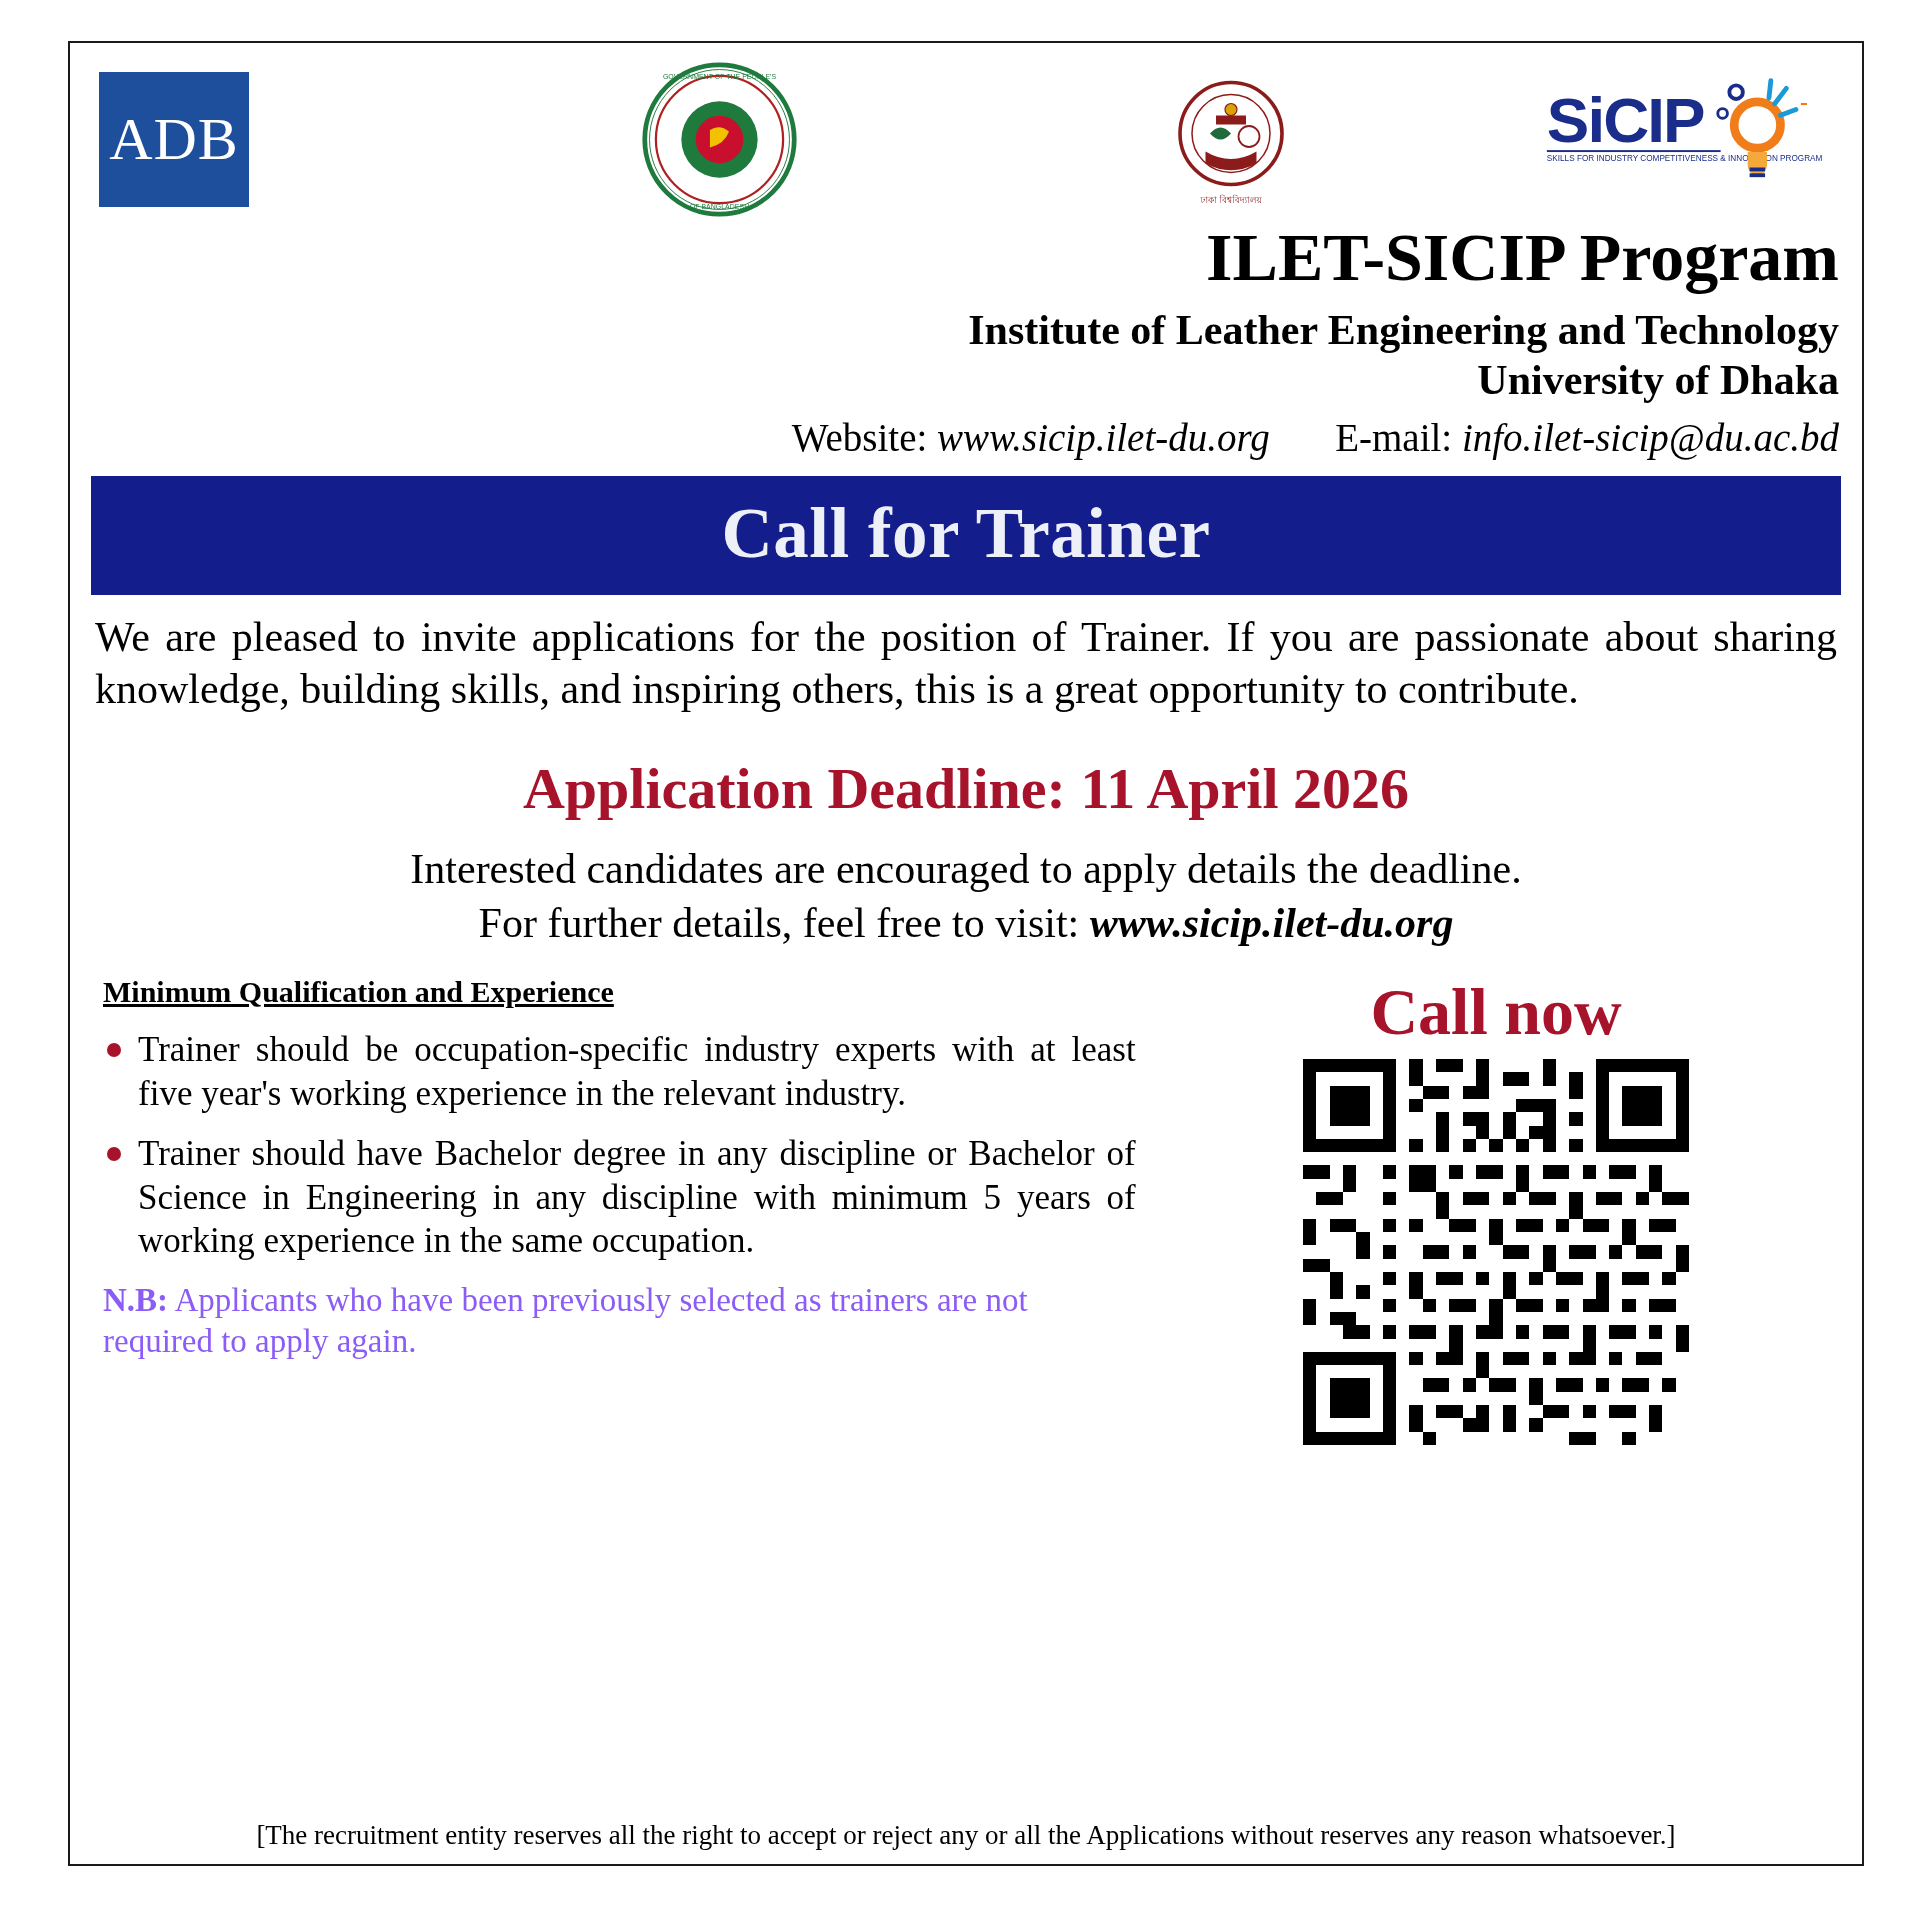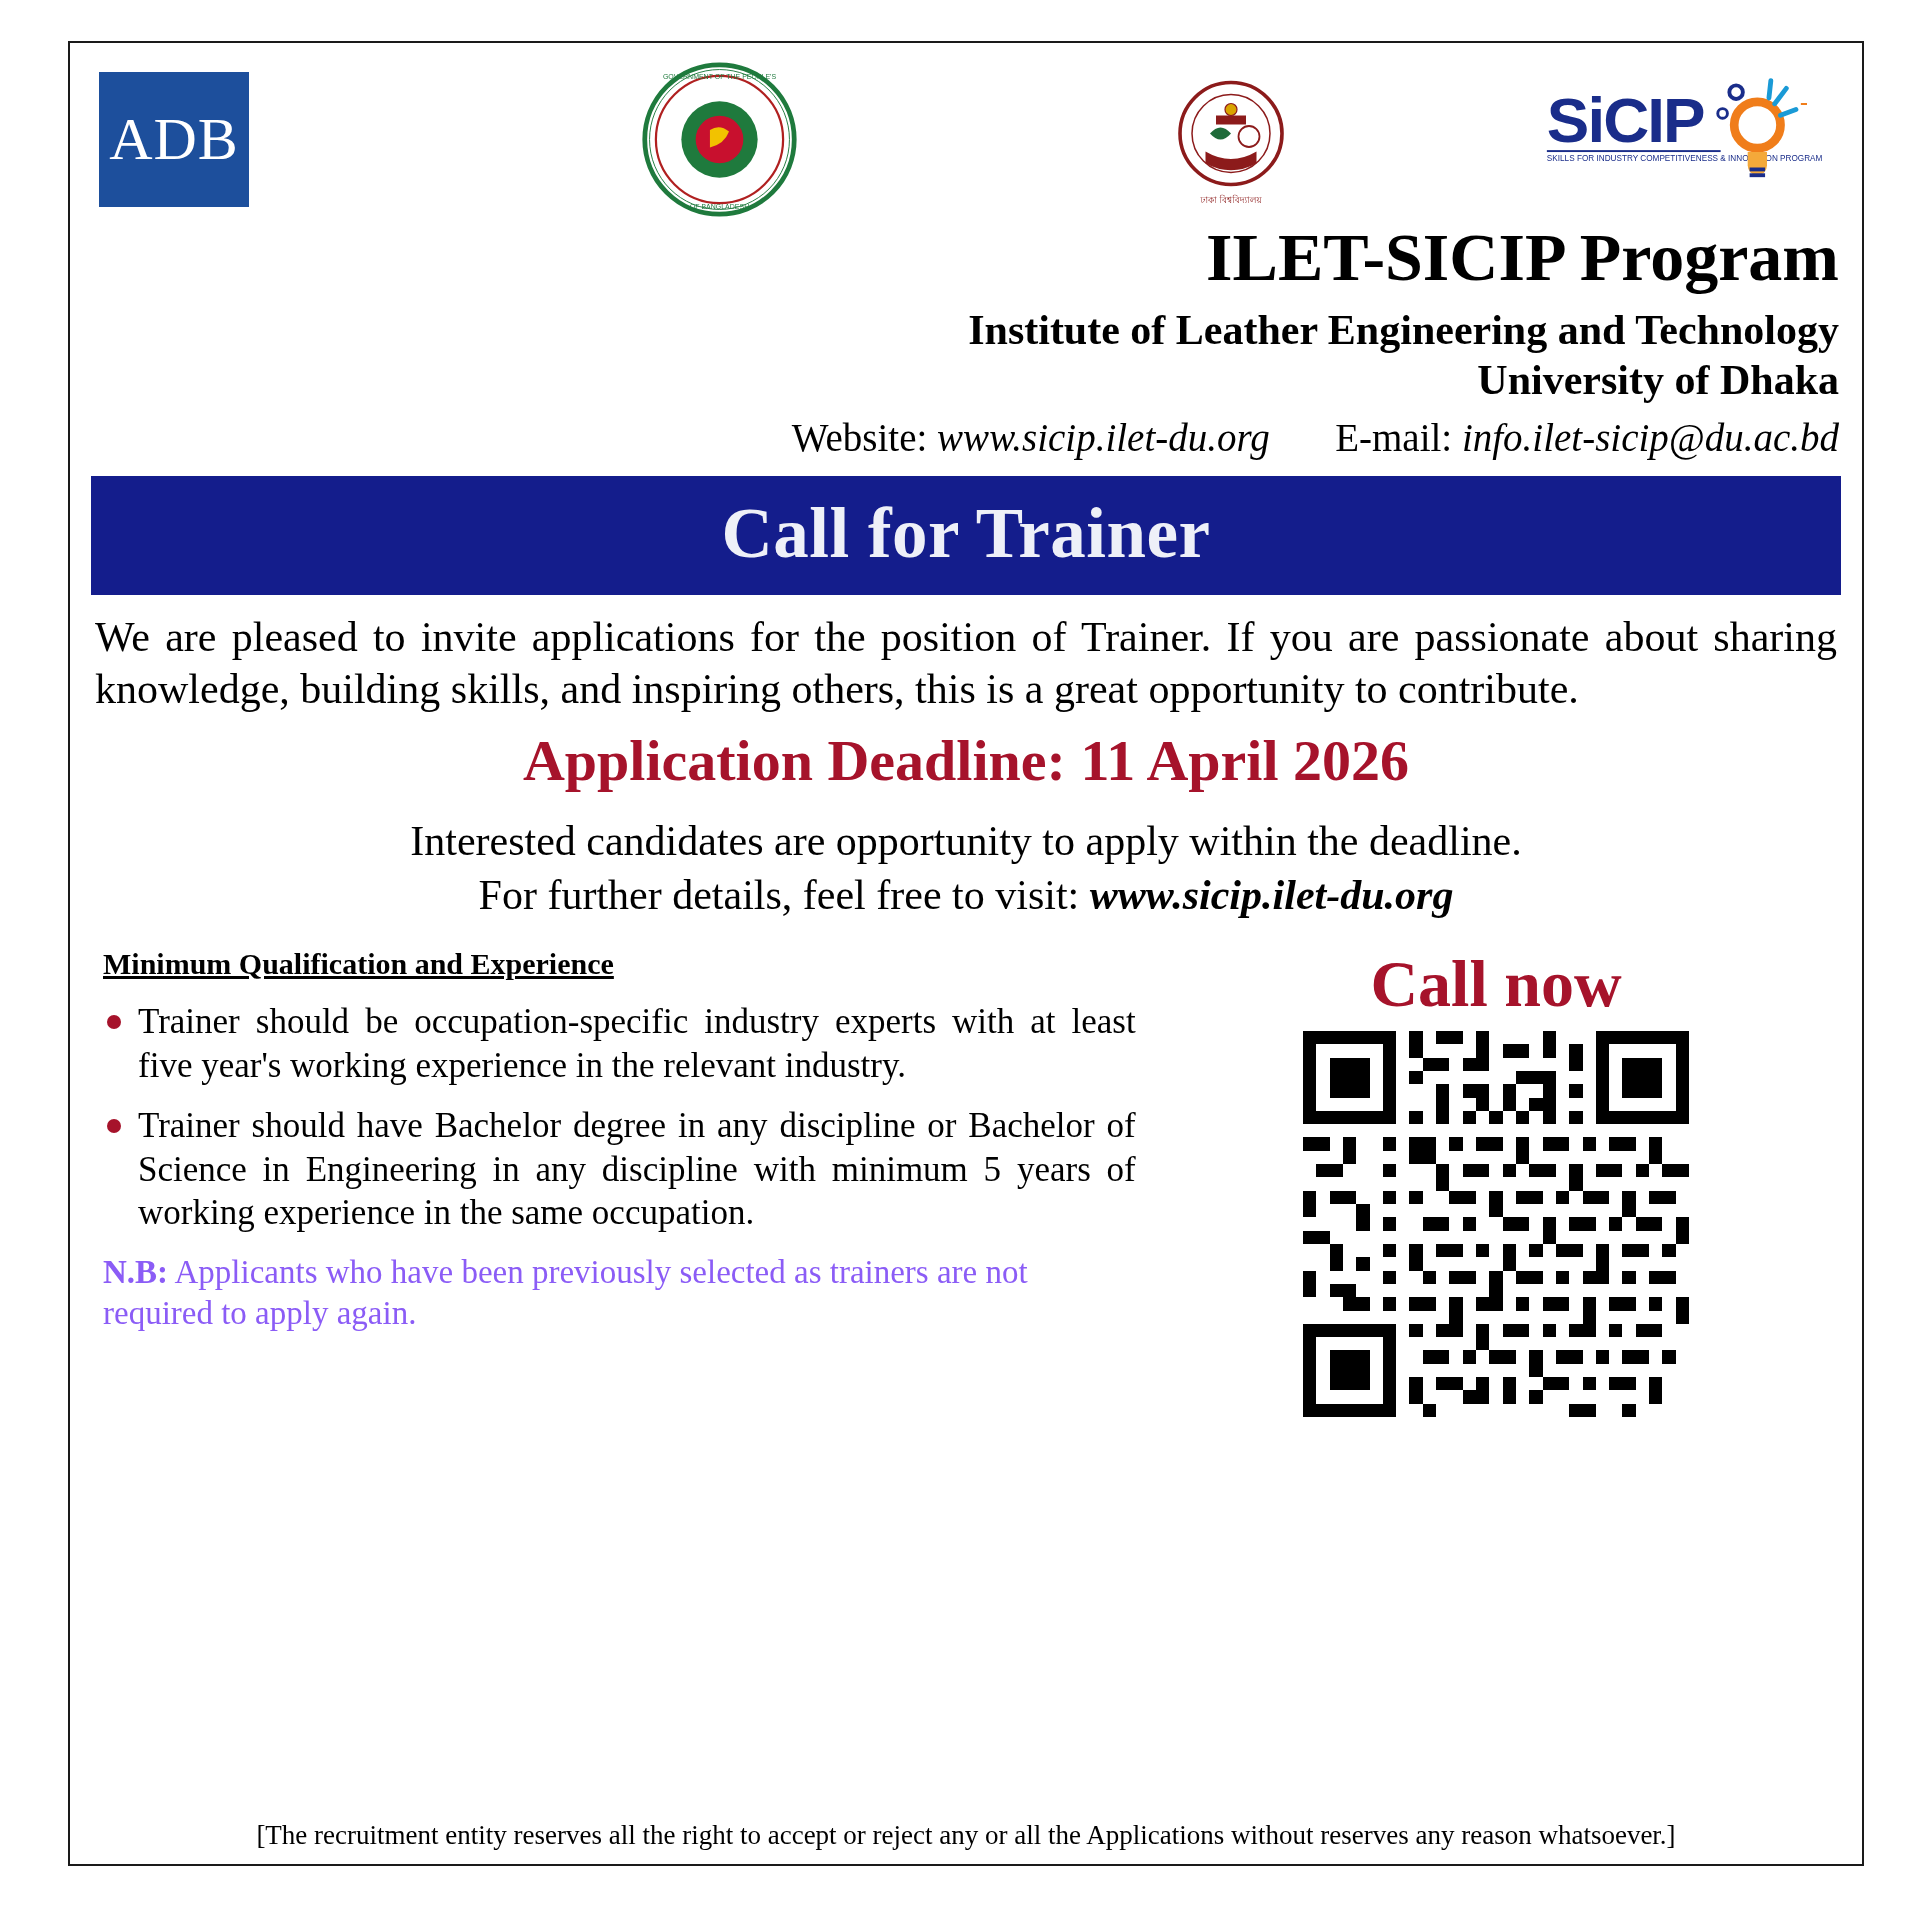--- a/index.html
+++ b/index.html
@@ -142,21 +142,21 @@
     font-size: 42px;
     line-height: 1.22;
     text-align: justify;
     color: #000;
   }
   .deadline {
     text-align: center;
     color: #a6132b;
     font-weight: bold;
     font-size: 58px;
-    margin-top: 12px;
+    margin-top: 40px;
   }
   .encourage {
     text-align: center;
     font-size: 42px;
     margin-top: 21px;
     line-height: 1.28;
     color: #000;
   }
   .encourage .site {
     font-weight: bold;
@@ -306,21 +306,21 @@
     </div>
   </div>
 
   <div class="banner">Call for Trainer</div>
 
   <div class="intro">We are pleased to invite applications for the position of Trainer. If you are passionate about sharing knowledge, building skills, and inspiring others, this is a great opportunity to contribute.</div>
 
   <div class="deadline">Application Deadline: 11 April 2026</div>
 
   <div class="encourage">
-    <div>Interested candidates are opportunity to apply within the deadline.</div>
+    <div>Interested candidates are encouraged to apply details the deadline.</div>
     <div>
       <span>For further details, feel free to visit:</span>
       <span class="site">www.sicip.ilet-du.org</span>
     </div>
   </div>
 
   <div class="lower">
     <div class="col-left">
       <div class="qual-head">Minimum Qualification and Experience</div>
       <div class="bullet-item">Trainer should be occupation-specific industry experts with at least five year's working experience in the relevant industry.</div>

